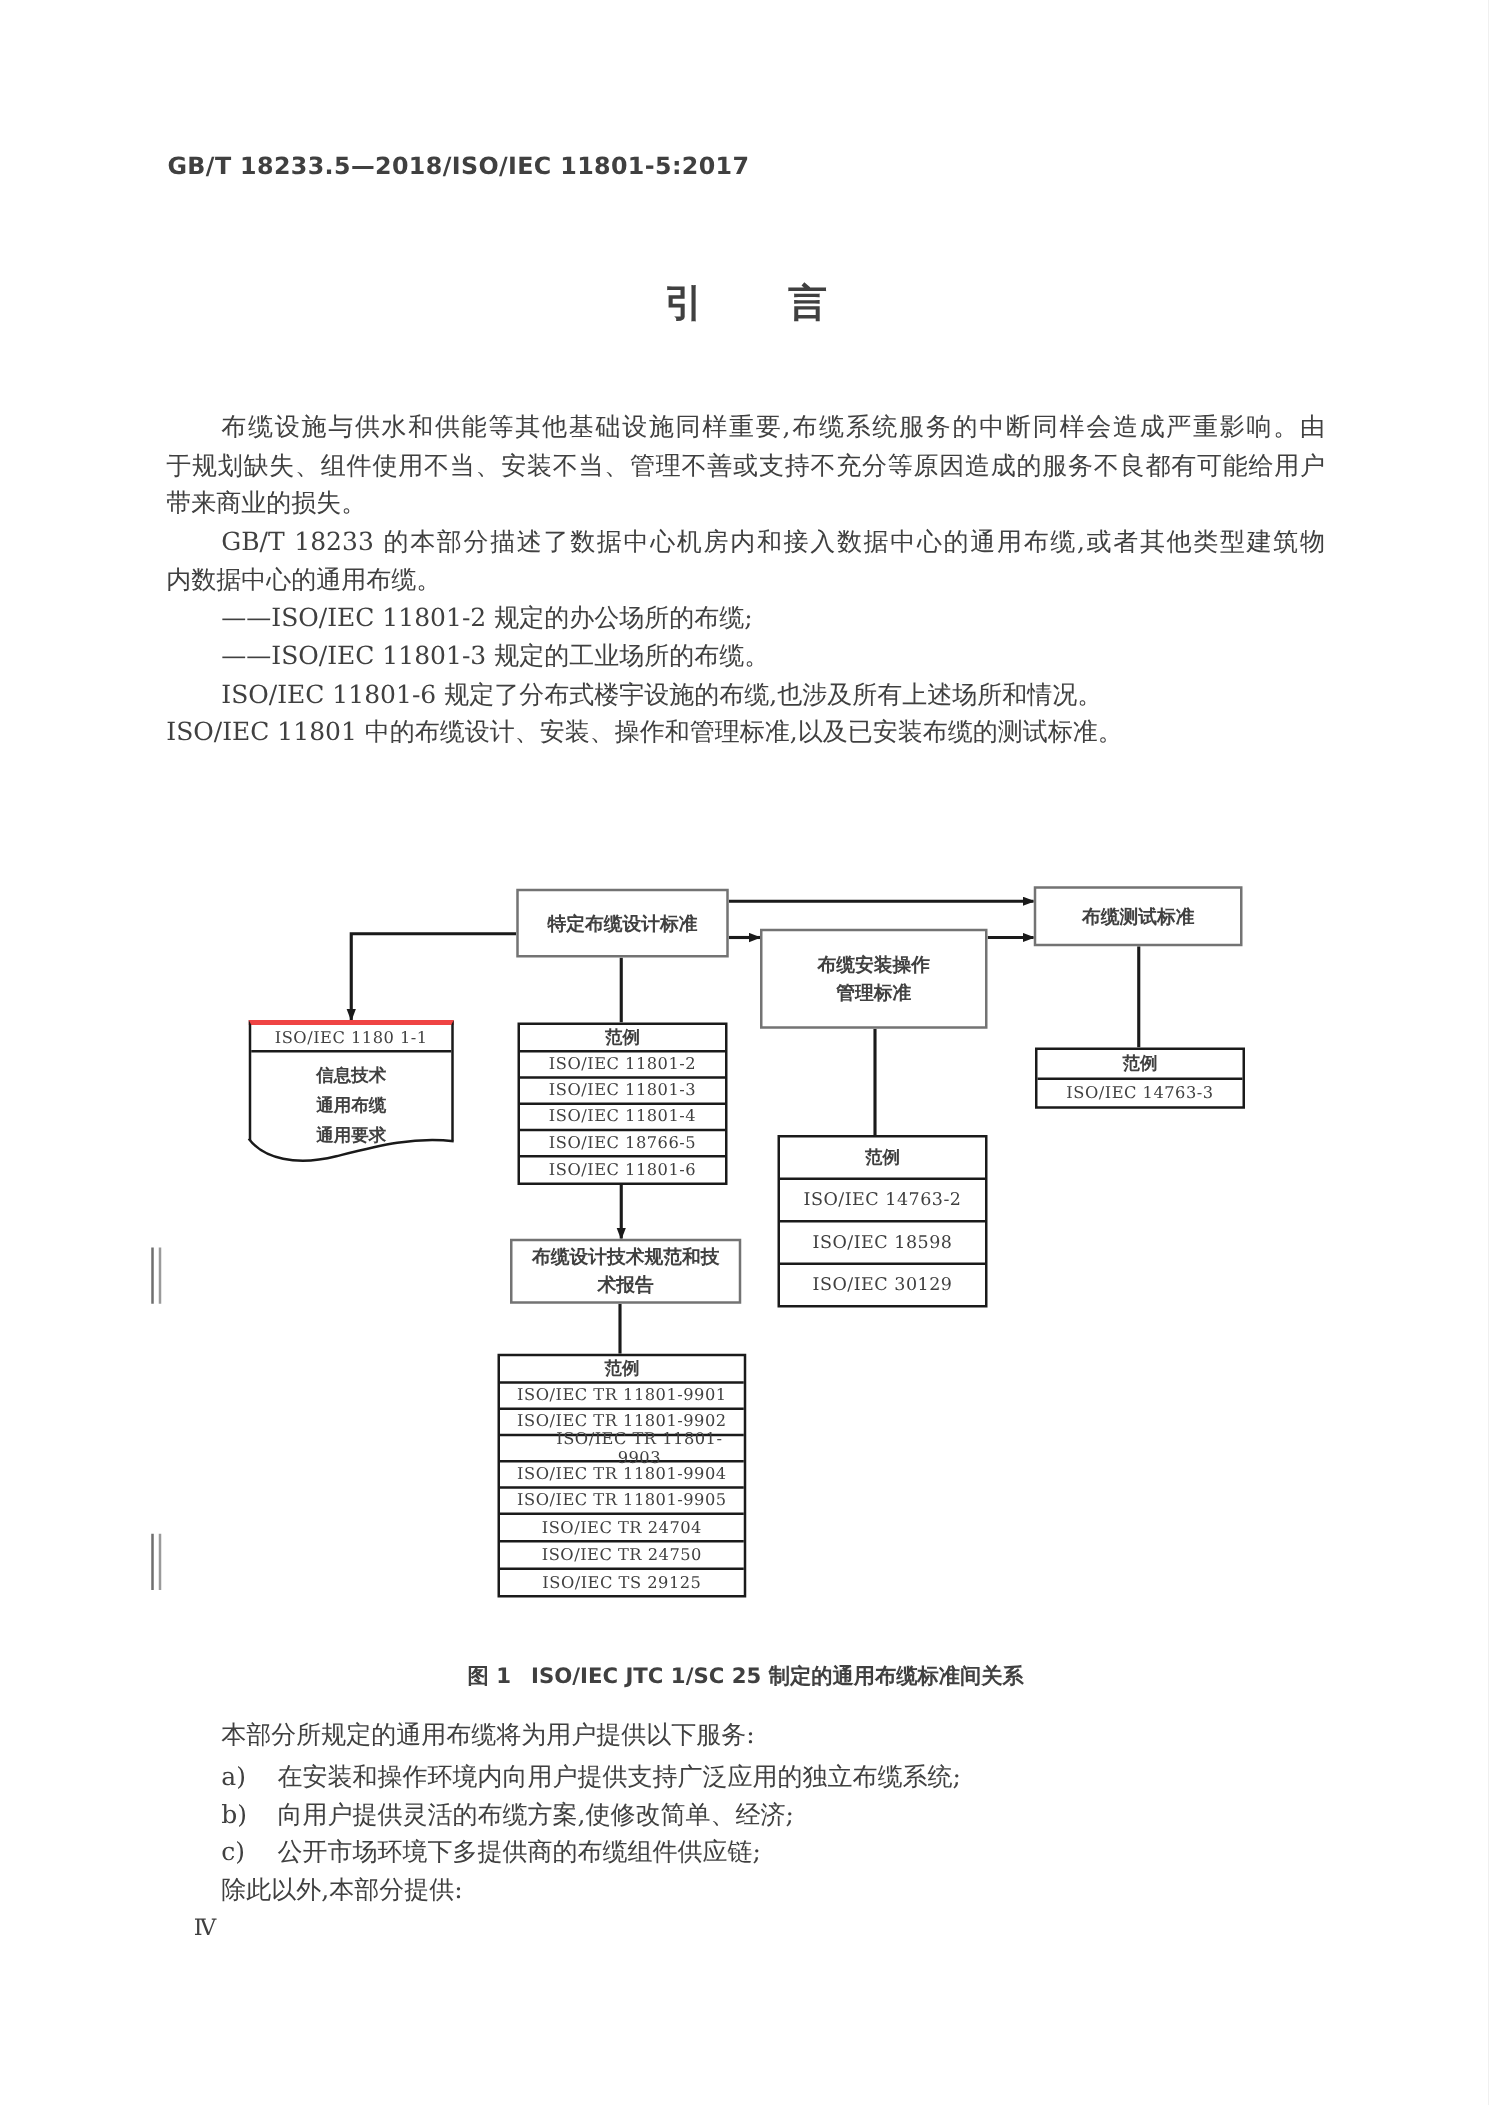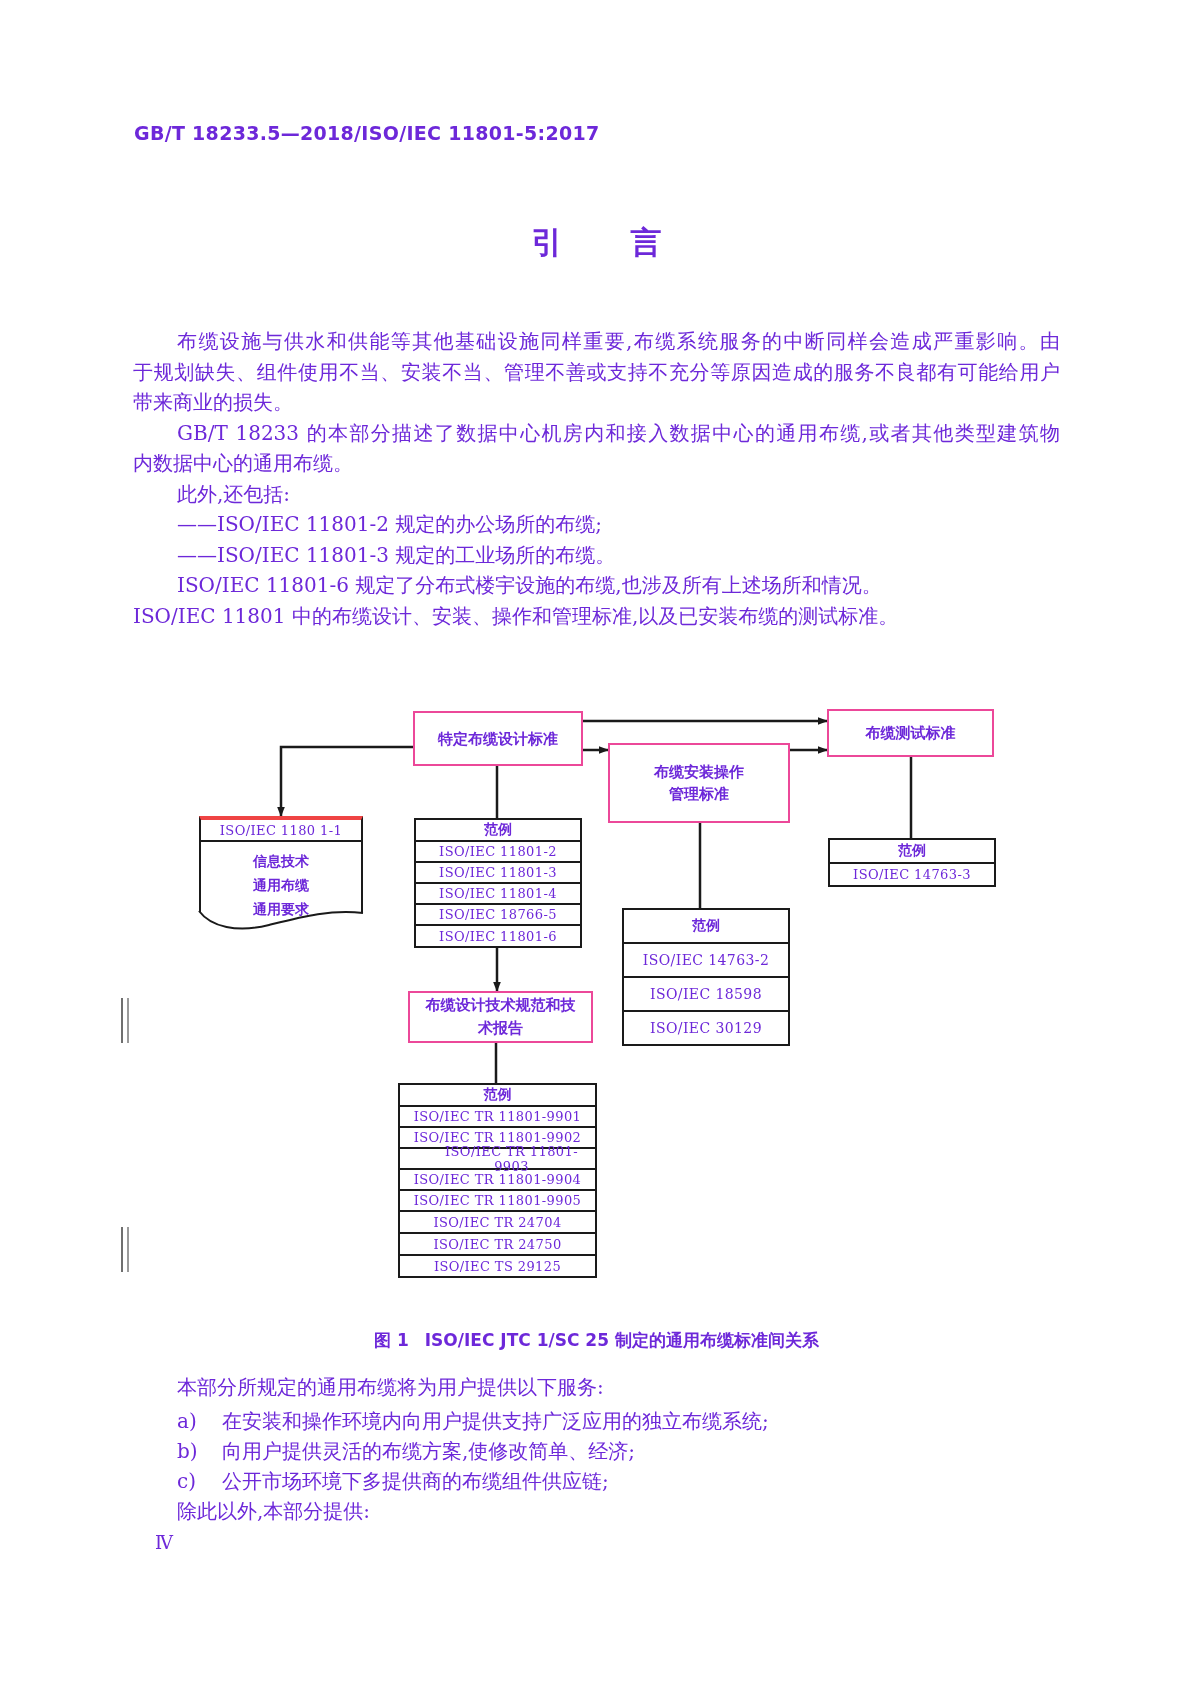--- a/index.html
+++ b/index.html
@@ -3,21 +3,21 @@
 <meta charset="utf-8">
 <style>
   html,body{margin:0;padding:0;background:#e8e8e8;}
   #page{
     position:relative;
     width:1191px;height:1684px;
     margin:0 auto;
     background:#ffffff;
     outline:1px solid #d8d8d8;
     font-family:"DejaVu Serif","Liberation Serif",serif;
-    color:#6d28d9;
+    color:#404040;
     overflow:hidden;
   }
   .abs{position:absolute;}
 
   
   #doc-header{
     left:134px;top:122px;
     font-family:"DejaVu Sans","Liberation Sans",sans-serif;
     font-weight:bold;font-size:19px;letter-spacing:.3px;
   }
@@ -39,21 +39,21 @@
 
   
   .rev-mark{
     left:121px;width:4px;height:45px;
     border-left:2px solid #6f6f6f;border-right:2px solid #9a9a9a;
   }
 
   
   #diagram-lines{left:0;top:0;width:1191px;height:1684px;pointer-events:none;}
   .dbox{
-    position:absolute;background:#fff;border:2px solid #ec4899;
+    position:absolute;background:#fff;border:2px solid #737373;
     box-sizing:border-box;display:flex;flex-direction:column;
     align-items:center;justify-content:center;
     font-family:"DejaVu Sans","Liberation Sans",sans-serif;
     font-weight:bold;font-size:15px;line-height:22px;text-align:center;
   }
   .dlist{
     position:absolute;background:#fff;border:2px solid #1a1a1a;
     box-sizing:border-box;text-align:center;
   }
   .dlist .hd{
@@ -109,21 +109,20 @@
     <span>引</span>
     <span>言</span>
   </div>
 
   <div id="body-block" class="abs">
     <span class="bodyline indent justify">布缆设施与供水和供能等其他基础设施同样重要,布缆系统服务的中断同样会造成严重影响。由</span>
     <span class="bodyline justify">于规划缺失、组件使用不当、安装不当、管理不善或支持不充分等原因造成的服务不良都有可能给用户</span>
     <span class="bodyline">带来商业的损失。</span>
     <span class="bodyline indent justify">GB/T 18233 的本部分描述了数据中心机房内和接入数据中心的通用布缆,或者其他类型建筑物</span>
     <span class="bodyline">内数据中心的通用布缆。</span>
-    <span class="bodyline indent">此外,还包括:</span>
     <span class="bodyline indent">——ISO/IEC 11801-2 规定的办公场所的布缆;</span>
     <span class="bodyline indent">——ISO/IEC 11801-3 规定的工业场所的布缆。</span>
     <span class="bodyline indent">ISO/IEC 11801-6 规定了分布式楼宇设施的布缆,也涉及所有上述场所和情况。</span>
     <span class="bodyline">ISO/IEC 11801 中的布缆设计、安装、操作和管理标准,以及已安装布缆的测试标准。</span>
   </div>
 
   <div class="abs rev-mark" style="top:998px;"></div>
   <div class="abs rev-mark" style="top:1227px;"></div>
 
   <svg id="diagram-lines" class="abs" viewBox="0 0 1191 1684" xmlns="http://www.w3.org/2000/svg">

